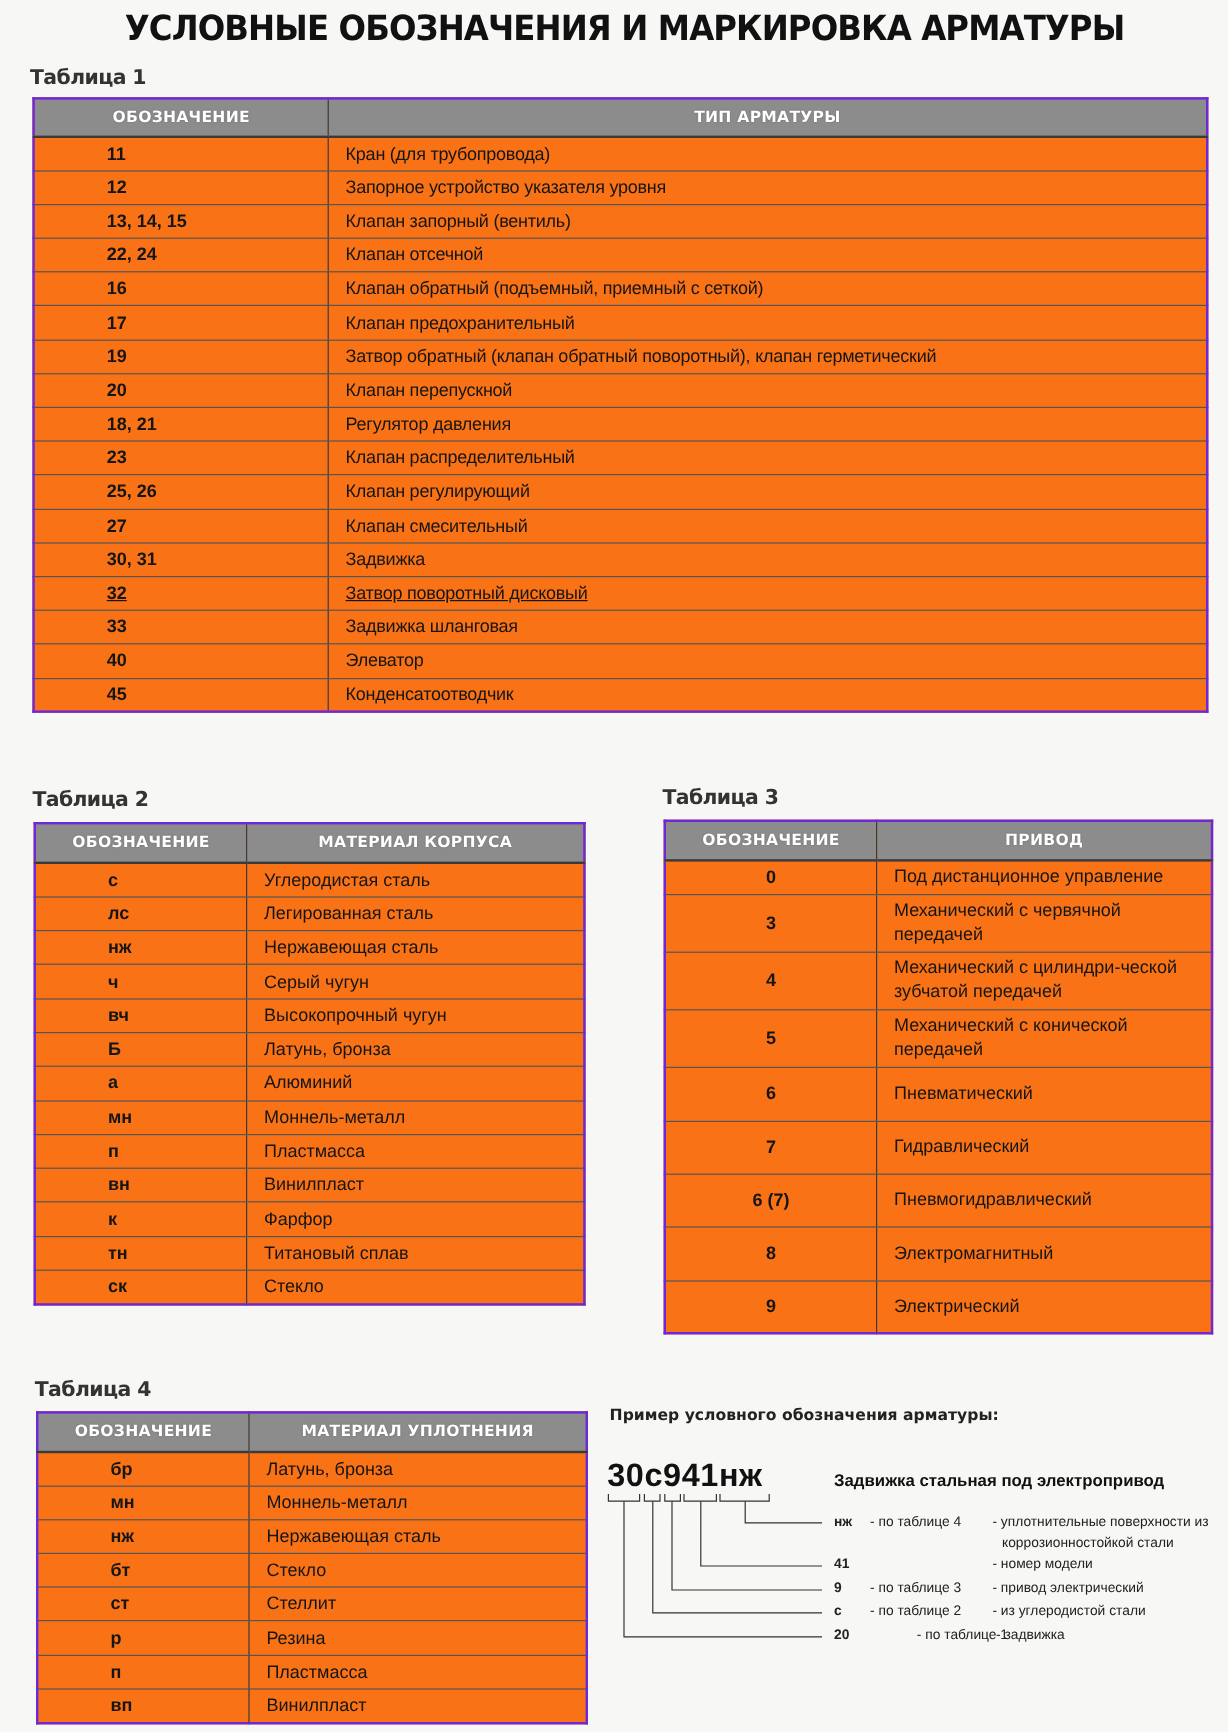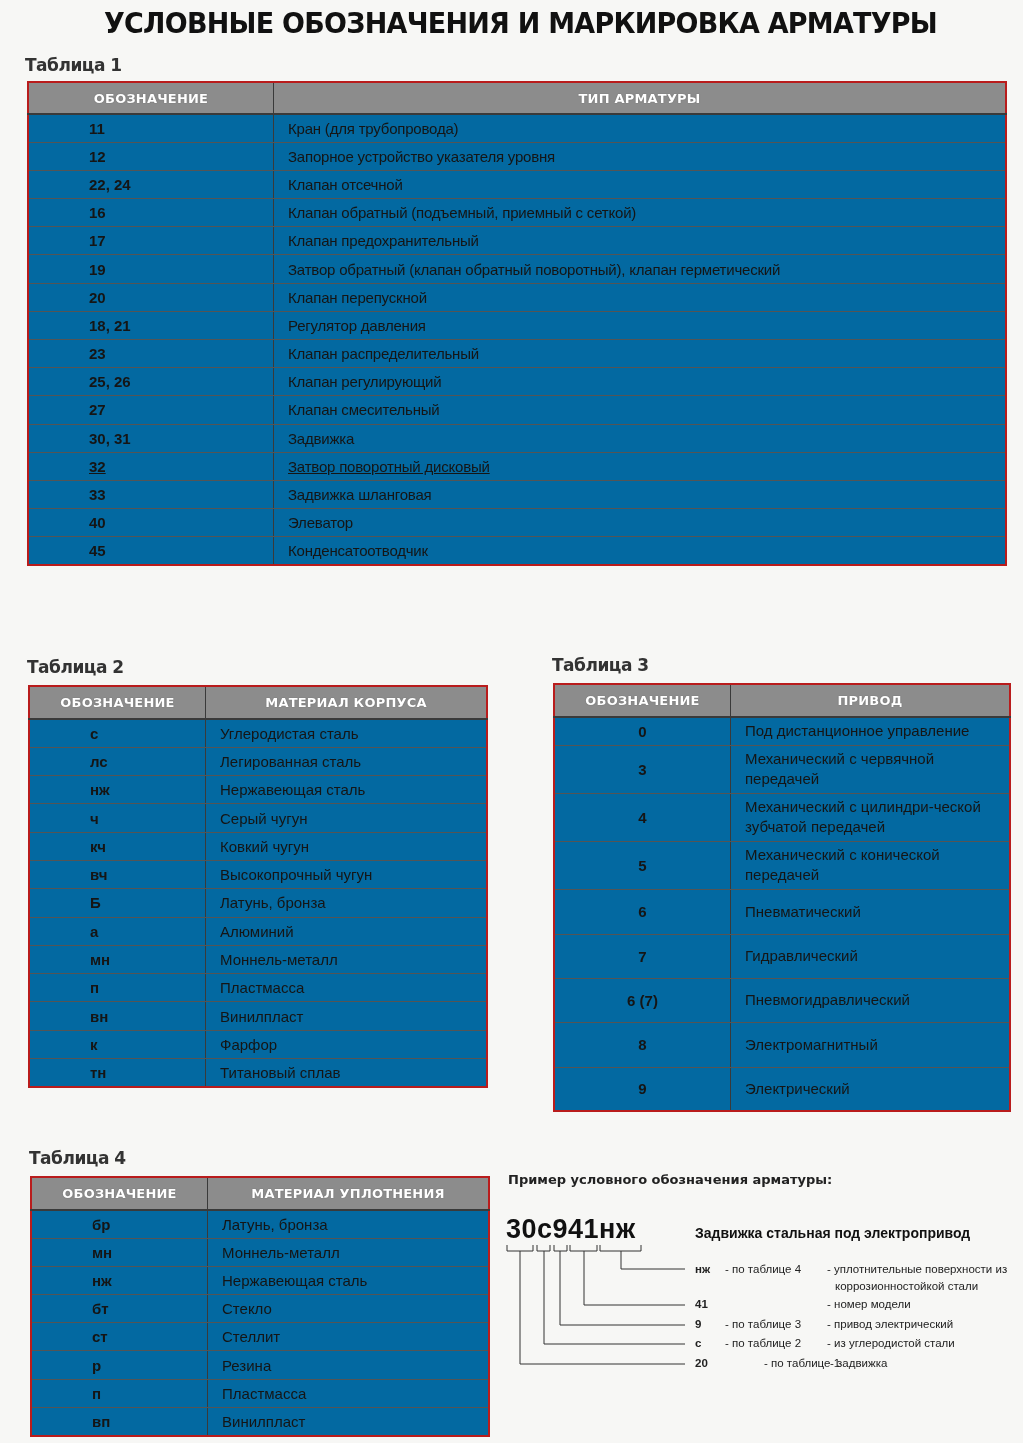--- a/index.html
+++ b/index.html
@@ -12,22 +12,22 @@
     position: absolute; left: 104px; top: 6px;
     font-family: "DejaVu Sans", sans-serif; font-weight: bold;
     font-size: 29px; letter-spacing: -0.8px; color: #111;
     transform: scaleX(0.93); transform-origin: left top; white-space: nowrap;
   }
   .tlabel {
     position: absolute; font-family: "DejaVu Sans", sans-serif; font-weight: bold;
     font-size: 17px; color: #333; letter-spacing: -0.5px;
   }
   table.t {
-    position: absolute; border-collapse: collapse; background: #0369a1;
-    border: 2px solid #b91c1c;
+    position: absolute; border-collapse: collapse; background: #f97316;
+    border: 2px solid #6d28d9;
   }
   table.t th {
     background: #8c8c8c; color: #fff; font-family: "DejaVu Sans", sans-serif;
     font-weight: bold; font-size: 13px; letter-spacing: 0.2px;
     border: 1px solid #3a3a3a; border-bottom: 2px solid #3a3a3a; padding: 0;
     text-align: center; text-shadow: 0 0 1px #555;
   }
   table.t td {
     border-top: 1px solid #555; border-bottom: 1px solid #555;
     border-right: 1px solid #3a3a3a; padding: 0; font-size: 15px; vertical-align: middle;
@@ -68,20 +68,24 @@
   <tbody id="t1-body">
       <tr style="height: 28.2px; padding-left: 44px;">
         <td class="code">11</td>
         <td class="desc">Кран (для трубопровода)</td>
       </tr>
       <tr style="height: 28.2px;">
         <td class="code">12</td>
         <td class="desc">Запорное устройство указателя уровня</td>
       </tr>
       <tr style="height: 28.2px;">
+        <td class="code">13, 14, 15</td>
+        <td class="desc">Клапан запорный (вентиль)</td>
+      </tr>
+      <tr style="height: 28.2px;">
         <td class="code">22, 24</td>
         <td class="desc">Клапан отсечной</td>
       </tr>
       <tr style="height: 28.2px;">
         <td class="code">16</td>
         <td class="desc">Клапан обратный (подъемный, приемный с сеткой)</td>
       </tr>
       <tr style="height: 28.2px;">
         <td class="code">17</td>
         <td class="desc">Клапан предохранительный</td>
@@ -152,24 +156,20 @@
       </tr>
       <tr style="height: 28.3px;">
         <td class="code">нж</td>
         <td class="desc">Нержавеющая сталь</td>
       </tr>
       <tr style="height: 28.3px;">
         <td class="code">ч</td>
         <td class="desc">Серый чугун</td>
       </tr>
       <tr style="height: 28.3px;">
-        <td class="code">кч</td>
-        <td class="desc">Ковкий чугун</td>
-      </tr>
-      <tr style="height: 28.3px;">
         <td class="code">вч</td>
         <td class="desc">Высокопрочный чугун</td>
       </tr>
       <tr style="height: 28.3px;">
         <td class="code">Б</td>
         <td class="desc">Латунь, бронза</td>
       </tr>
       <tr style="height: 28.3px;">
         <td class="code">а</td>
         <td class="desc">Алюминий</td>
@@ -186,20 +186,24 @@
         <td class="code">вн</td>
         <td class="desc">Винилпласт</td>
       </tr>
       <tr style="height: 28.3px;">
         <td class="code">к</td>
         <td class="desc">Фарфор</td>
       </tr>
       <tr style="height: 28.3px;">
         <td class="code">тн</td>
         <td class="desc">Титановый сплав</td>
+      </tr>
+      <tr style="height: 28.3px;">
+        <td class="code">ск</td>
+        <td class="desc">Стекло</td>
       </tr>
     </tbody>
 </table>
 
 <div class="tlabel" style="left:552px; top:655px;text-align:center;">Таблица 3</div>
 <table class="t" id="t3" style="left:553px; top:683px; width:458px;">
   <thead>
     <tr style="height:33px;">
       <th style="width:175px;">ОБОЗНАЧЕНИЕ</th>
       <th>ПРИВОД</th>

